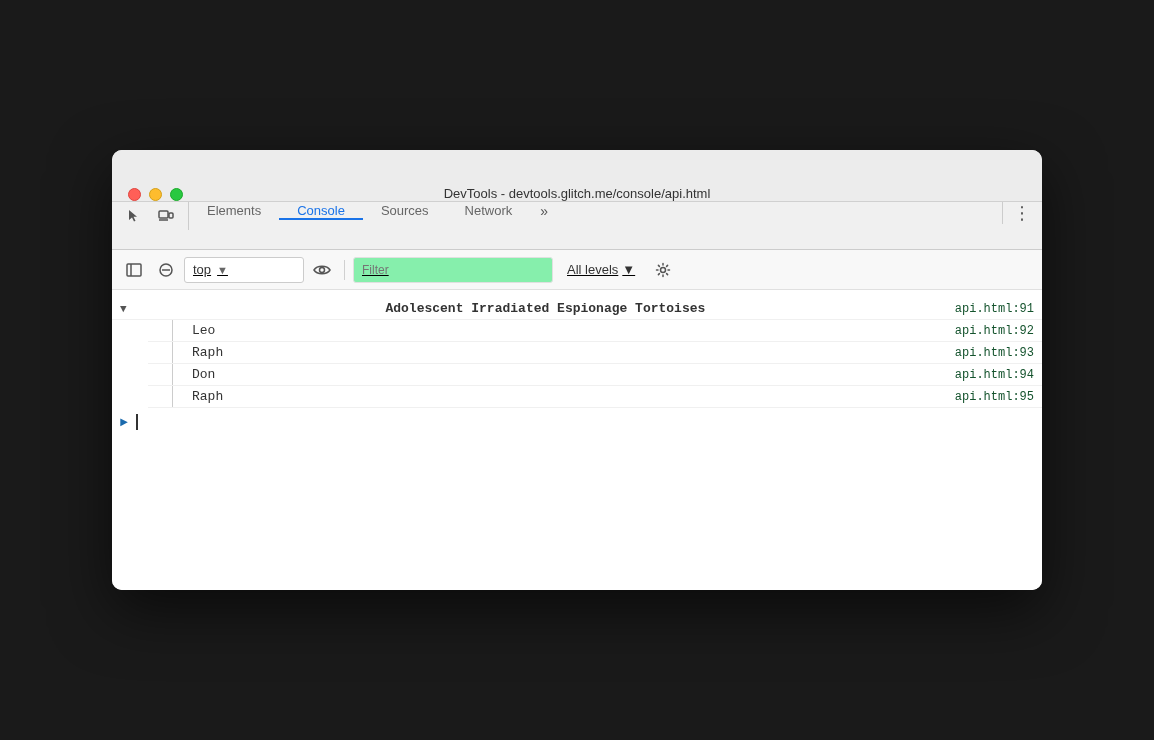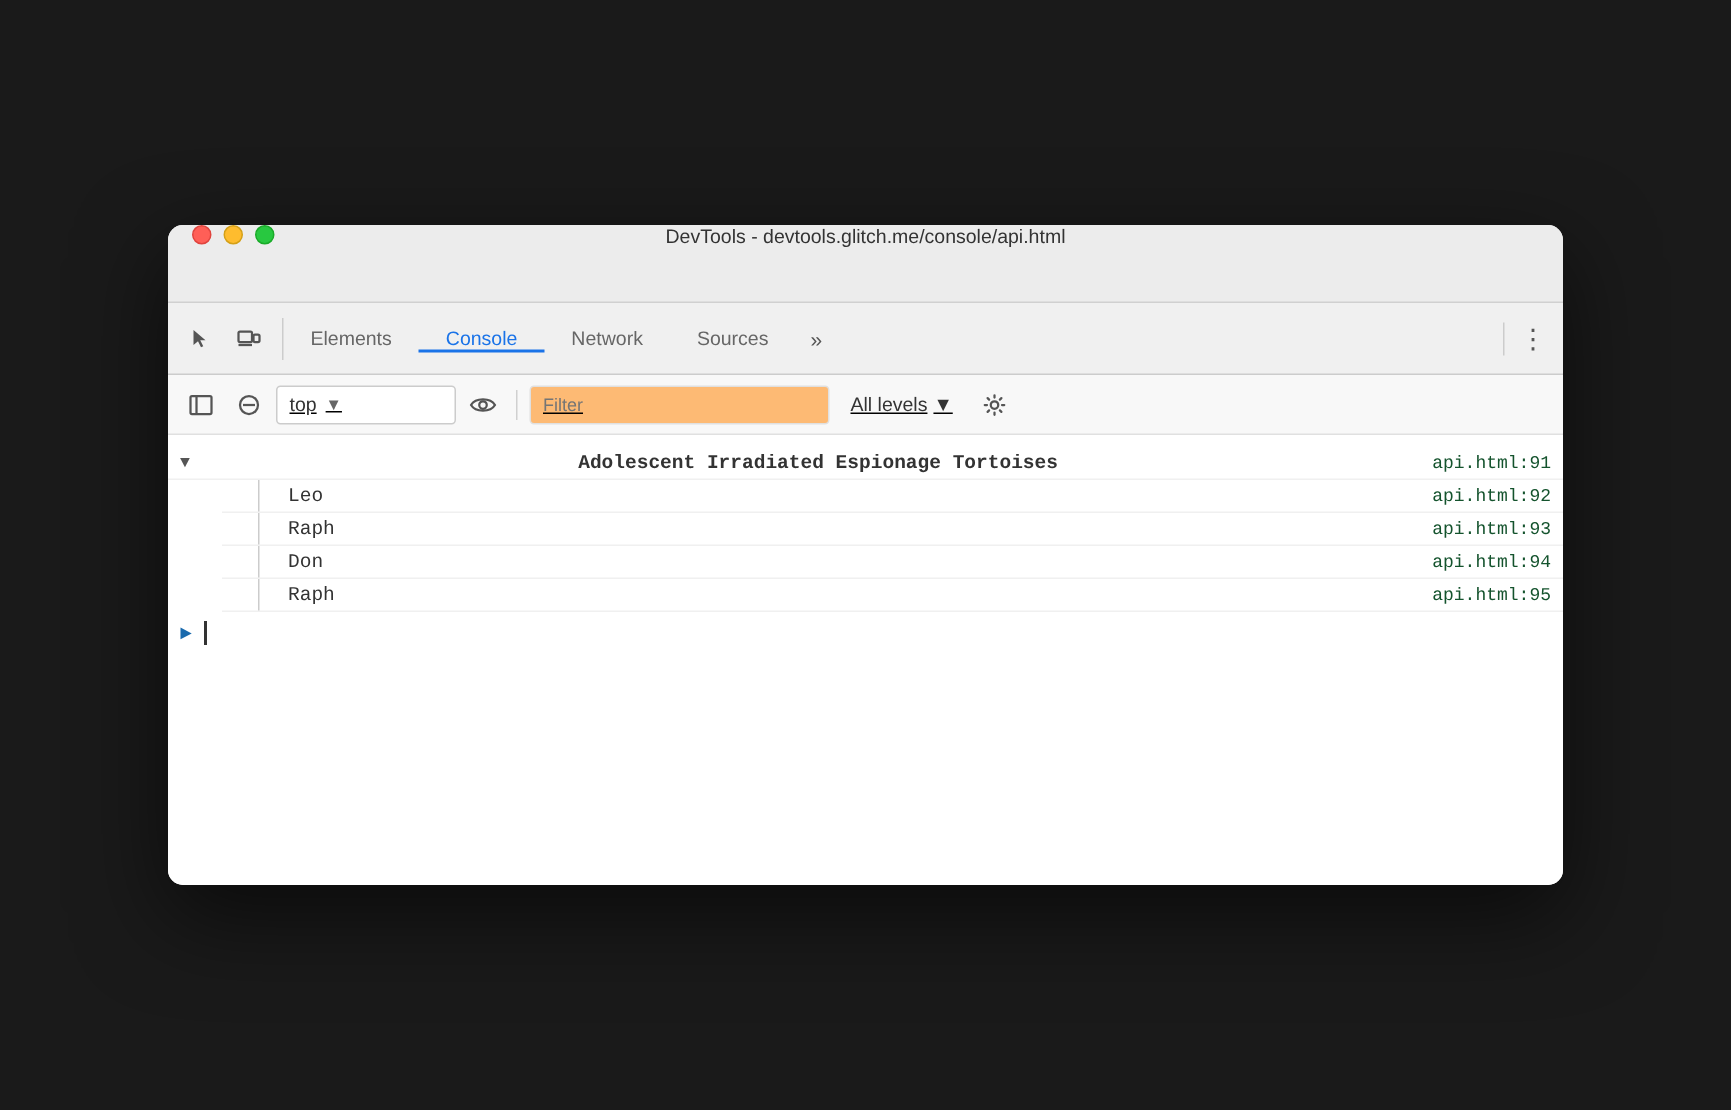--- a/index.html
+++ b/index.html
@@ -22,21 +22,21 @@
       overflow: hidden;
       display: flex;
       flex-direction: column;
     }
 
     
     .titlebar {
       background: #ececec;
       height: 52px;
       display: flex;
-      align-items: flex-start;
+      align-items: flex-end;
       padding: 0 16px;
       border-bottom: 1px solid #d0d0d0;
       position: relative;
     }
 
     .traffic-lights {
       display: flex;
       gap: 8px;
       align-items: center;
     }
@@ -59,21 +59,21 @@
       font-size: 13px;
       color: #333;
       font-weight: 400;
       white-space: nowrap;
     }
 
     
     .tabbar {
       background: #f0f0f0;
       display: flex;
-      align-items: center;
+      align-items: flex-start;
       border-bottom: 1px solid #ccc;
       height: 48px;
     }
 
     .tabbar-left-icons {
       display: flex;
       align-items: center;
       padding: 0 8px;
       gap: 4px;
       border-right: 1px solid #ccc;
@@ -198,21 +198,21 @@
     }
 
     .filter-input {
       flex: 1;
       height: 26px;
       border: 1px solid #e0e0e0;
       border-radius: 3px;
       padding: 0 8px;
       font-size: 12px;
       color: #333;
-      background: #fdba74;
+      background: #86efac;
       outline: none;
       max-width: 200px;
     }
 
     .levels-btn {
       display: flex;
       align-items: center;
       gap: 4px;
       padding: 0 10px;
       height: 26px;
@@ -371,24 +371,24 @@
     </div>
 
     <div class="tabs">
       <div class="tab">
         <span>Elements</span>
       </div>
       <div class="tab active">
         <span>Console</span>
       </div>
       <div class="tab">
+        <span>Sources</span>
+      </div>
+      <div class="tab">
         <span>Network</span>
-      </div>
-      <div class="tab">
-        <span>Sources</span>
       </div>
       <div class="tab-more">»</div>
     </div>
 
     <div class="tabbar-right">
       <div class="three-dots">⋮</div>
     </div>
   </div>
 
   <div class="toolbar">

